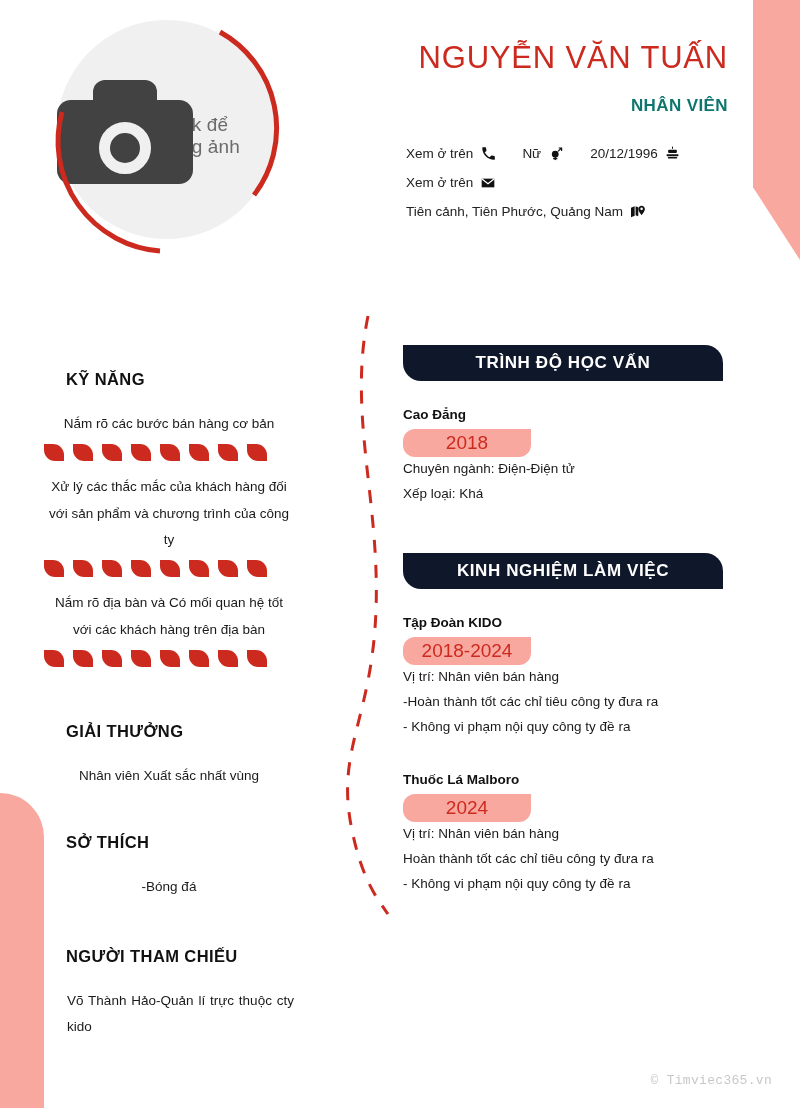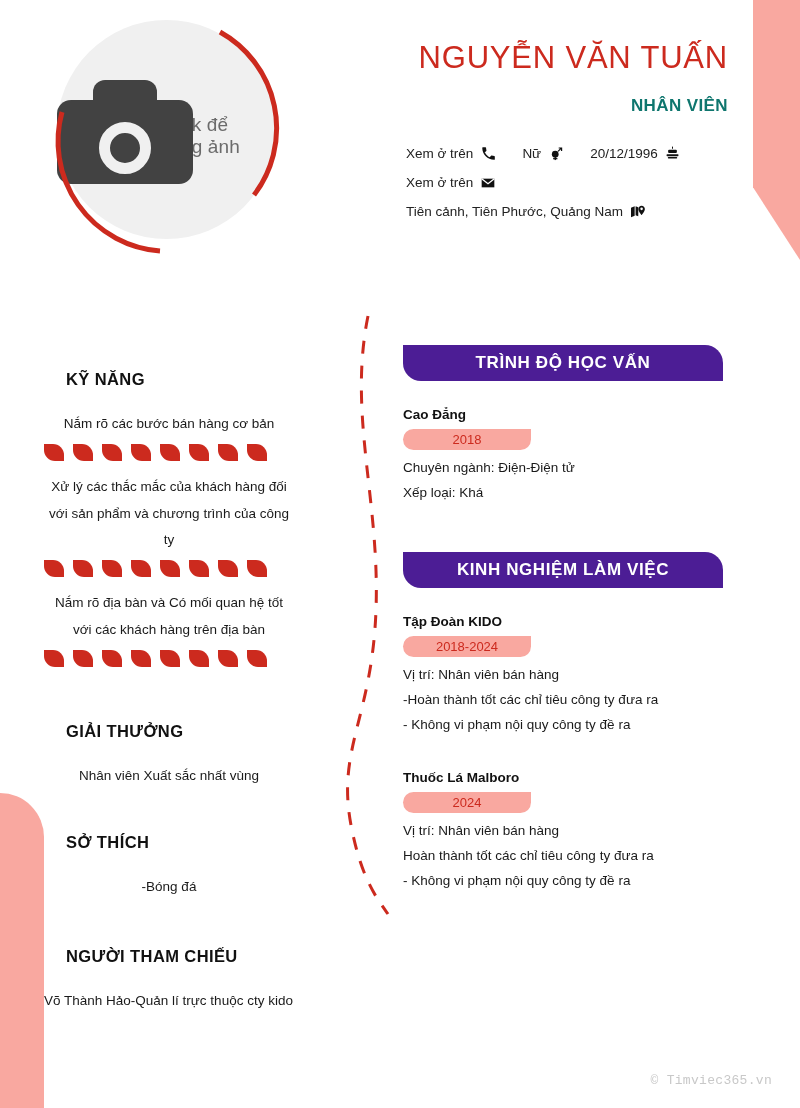--- a/index.html
+++ b/index.html
@@ -180,21 +180,21 @@
     letter-spacing: .4px;
     margin: 0 0 22px 22px;
   }
   .left-text {
     font-size: 13.5px;
     color: #1a1a1a;
     line-height: 1.95;
     margin: 0;
     text-align: center;
   }
-  .left-text.justify { text-align: justify; }
+  .left-text.justify { text-align: justify; padding-left: 23px; }
   .skill-item { margin-bottom: 4px; }
   .skill-dots {
     display: flex;
     gap: 9px;
     margin: 7px 0 13px 0;
   }
   .leaf {
     width: 20px;
     height: 17px;
     background: #CC2A1E;
@@ -204,21 +204,21 @@
   
   .right-col {
     position: absolute;
     left: 403px;
     top: 345px;
     width: 320px;
   }
   .sec-banner {
     position: relative;
     height: 36px;
-    background: #4c1d95;
+    background: #0f172a;
     border-radius: 0 18px 0 18px;
     display: flex;
     align-items: center;
     justify-content: center;
     margin-bottom: 26px;
   }
   .sec-banner-label {
     color: #ffffff;
     font-size: 17px;
     font-weight: bold;
@@ -230,24 +230,23 @@
     font-weight: bold;
     color: #111;
     margin: 0 0 7px 0;
   }
   .entry-badge {
     display: inline-block;
     min-width: 100px;
     padding: 3px 14px;
     background: #F9A8A0;
     color: #CC2A1E;
-    font-size: 13px;
+    font-size: 19px;
     text-align: center;
     border-radius: 12px 0 12px 12px;
-    margin-bottom: 6px;
   }
   .entry-line {
     font-size: 13.5px;
     color: #1a1a1a;
     line-height: 1.85;
     margin: 0;
   }
   .block-gap { height: 24px; }
 
   

